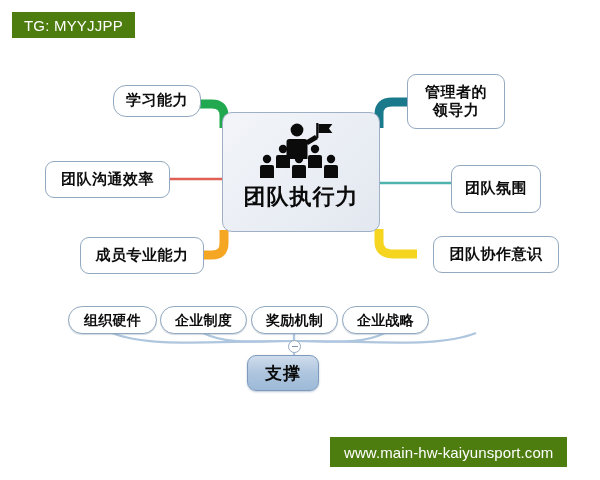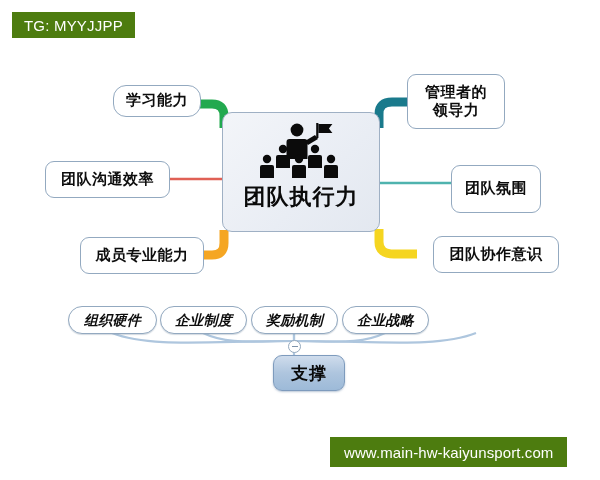--- a/index.html
+++ b/index.html
@@ -75,21 +75,20 @@
   }
   .branch {
     font-size: 15px;
     letter-spacing: 0.5px;
   }
   .support-item {
     font-size: 14px;
     letter-spacing: 0.3px;
     border-radius: 14px;
     box-shadow: 0 1px 1px rgba(130,150,170,0.35);
-    font-style: italic;
   }
   
   #center-node {
     position: absolute;
     left: 222px;
     top: 112px;
     width: 158px;
     height: 120px;
     box-sizing: border-box;
     background: linear-gradient(135deg, #f3f5f9 0%, #e9edf4 60%, #e3e8f0 100%);
@@ -107,21 +106,21 @@
     font-size: 22px;
     font-weight: bold;
     letter-spacing: 1px;
     color: #0a0a0a;
     margin-top: 2px;
     font-family: "DejaVu Sans", "Liberation Sans", sans-serif;
   }
   
   #support-node {
     position: absolute;
-    left: 273px;
+    left: 247px;
     top: 355px;
     width: 72px;
     height: 36px;
     box-sizing: border-box;
     background: linear-gradient(180deg, #cfdcec 0%, #aec5de 50%, #9dbad8 100%);
     border: 1.3px solid #7e9bbd;
     border-radius: 9px;
     display: flex;
     align-items: center;
     justify-content: center;

